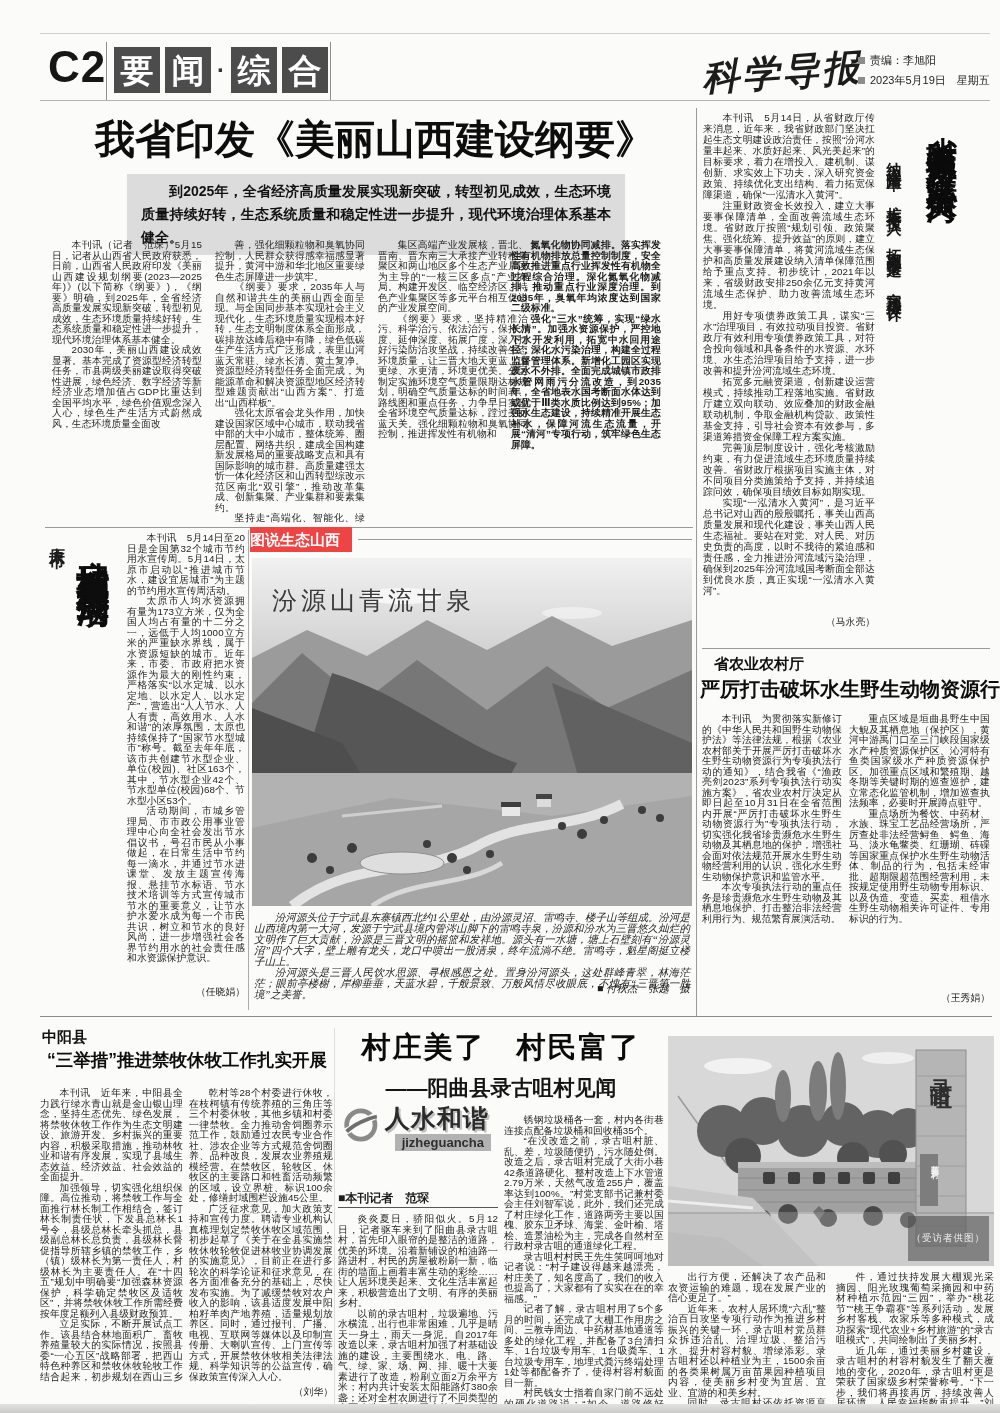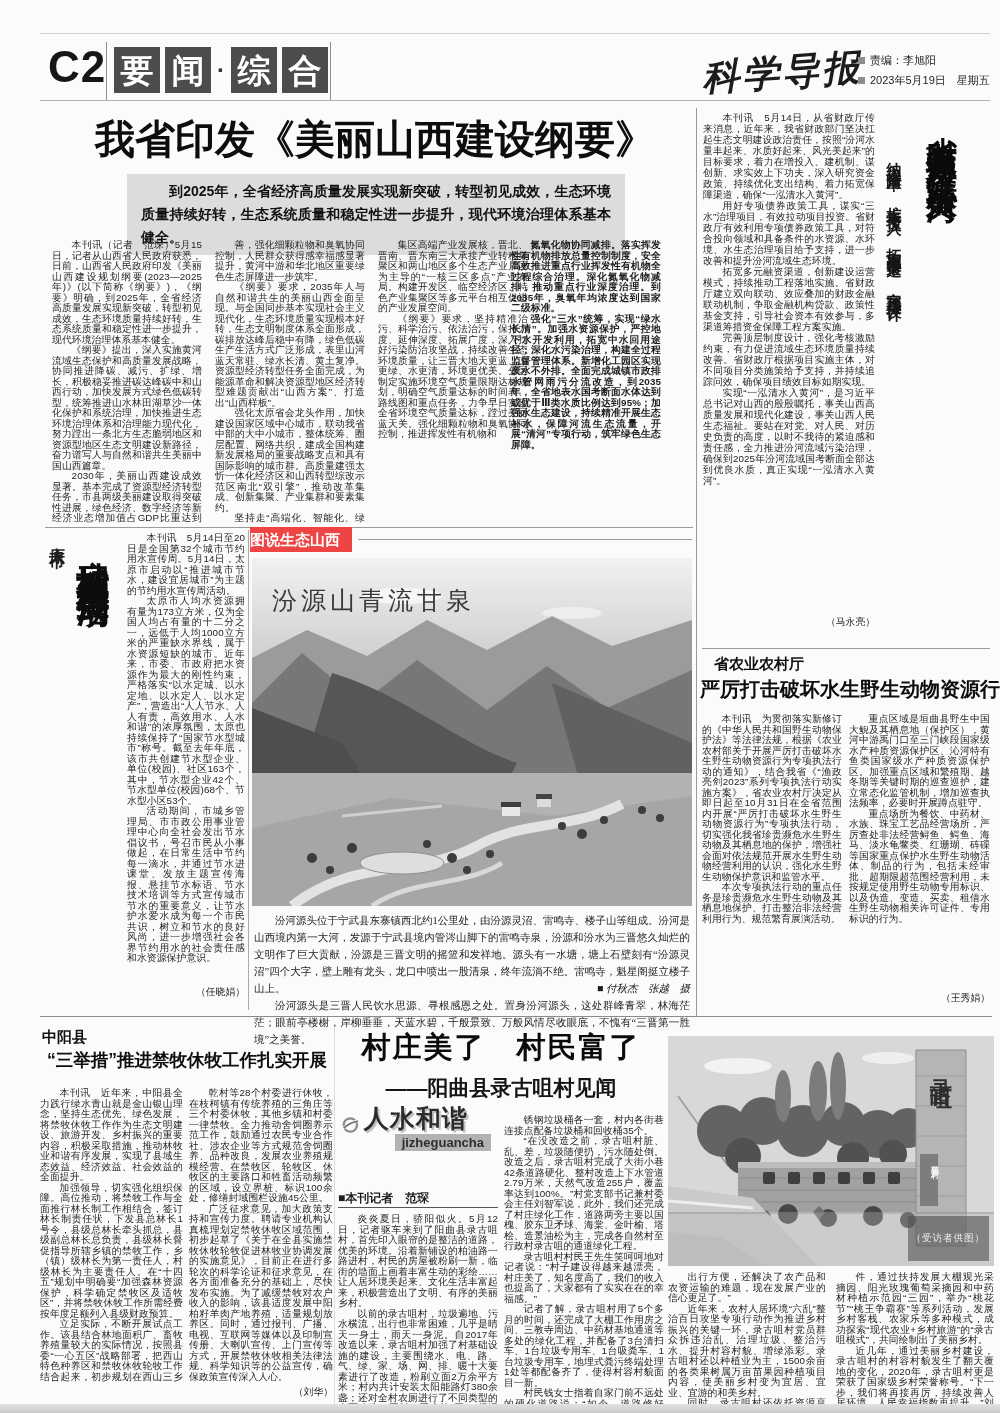--- a/index.html
+++ b/index.html
@@ -34,31 +34,31 @@
   
   .kicker{font-size:15px;font-weight:700;color:#111;}
   .sub-headline{font-weight:800;text-align:center;color:#0d0d0d;white-space:nowrap;}
   .ty-headline{font-size:33px;font-weight:800;letter-spacing:3px;color:#0d0d0d;}
   .ty-kicker{font-size:16px;font-weight:700;letter-spacing:2px;}
   
   .feat-label{background:#ef4444;color:#fff;font-size:15px;font-weight:700;text-align:left;line-height:25px;}
   .photo-frame{overflow:hidden;background:#cfcfcf;}
   .photo-frame svg{display:block;}
   .photo-title{font-size:25px;letter-spacing:4px;color:#3a3a3a;font-weight:500;}
-  .caption{font-family:"Liberation Serif","DejaVu Serif",serif;font-size:10.5px;
-           line-height:17px;color:#222;}
+  .caption{font-family:"Liberation Serif","DejaVu Serif",serif;font-style:italic;font-size:10.5px;
+           line-height:11px;color:#222;}
   .caption p{margin:0;text-indent:2em;text-align:justify;}
   .credit{font-family:"Liberation Serif",serif;font-style:italic;font-size:10.5px;text-align:right;margin-top:4px;}
   
   .vil-headline{font-size:29px;font-weight:900;letter-spacing:2px;text-align:center;color:#0b0b0b;white-space:nowrap;}
   .vil-sub{font-size:21px;font-weight:600;text-align:center;color:#151515;}
   .logo-box{display:flex;align-items:flex-start;gap:4px;}
   .logo-txt{font-size:25px;font-weight:900;color:#2b2b2b;text-shadow:2px 2px 0 #c0c0c0;letter-spacing:1px;line-height:28px;}
   .logo-pinyin{display:inline-block;background:#b2b2b2;color:#2f2f2f;font-weight:700;font-size:13px;
-               padding:1px 7px;margin-left:31px;margin-top:2px;}
+               padding:1px 7px;margin-left:10px;margin-top:2px;}
   .vil-byline{font-size:12px;font-weight:700;}
   .mono-vert{writing-mode:vertical-rl;font-family:"Liberation Serif",serif;font-weight:700;color:#2e2e2e;}
   .photo-credit{position:absolute;right:5px;bottom:5px;font-size:9.5px;color:#f0f0f0;
                 background:rgba(80,80,80,.6);padding:16px 4px;letter-spacing:1px;}
 </style>
 </head>
 <body>
 
 <div id="paper">
 
@@ -80,21 +80,20 @@
     <div><span class="sq"></span><span>责编：李旭阳</span></div>
     <div><span class="sq"></span><span>2023年5月19日　星期五</span></div>
   </div>
   <div class="rule" style="left:40px;top:100px;width:950px;height:1px;background:#b3b3b3;"></div>
 
   <div class="abs lead-headline" style="left:55px;top:112px;width:640px;">我省印发《美丽山西建设纲要》</div>
   <div class="abs standfirst" style="left:127px;top:174px;width:470px;">到2025年，全省经济高质量发展实现新突破，转型初见成效，生态环境质量持续好转，生态系统质量和稳定性进一步提升，现代环境治理体系基本健全。</div>
 
   <div class="abs body-col paras" style="left:52px;top:240px;width:150px;height:284px;">
       <p>本刊讯（记者　范琛）5月15日，记者从山西省人民政府获悉，日前，山西省人民政府印发《美丽山西建设规划纲要(2023—2025年)》(以下简称《纲要》)，《纲要》明确，到2025年，全省经济高质量发展实现新突破，转型初见成效，生态环境质量持续好转，生态系统质量和稳定性进一步提升，现代环境治理体系基本健全。</p>
-      <p>《纲要》提出，深入实施黄河流域生态保护和高质量发展战略，协同推进降碳、减污、扩绿、增长，积极稳妥推进碳达峰碳中和山西行动，加快发展方式绿色低碳转型，统筹推进山水林田湖草沙一体化保护和系统治理，加快推进生态环境治理体系和治理能力现代化，努力蹚出一条北方生态脆弱地区和资源型地区生态文明建设新路径，奋力谱写人与自然和谐共生美丽中国山西篇章。</p>
       <p>2030年，美丽山西建设成效显著。基本完成了资源型经济转型任务，市县两级美丽建设取得突破性进展，绿色经济、数字经济等新经济业态增加值占GDP比重达到全国平均水平，绿色价值观念深入人心，绿色生产生活方式蔚然成风，生态环境质量全面改</p>
     </div>
   <div class="abs body-col paras" style="left:215px;top:240px;width:150px;height:284px;">
       <p>善，强化细颗粒物和臭氧协同控制，人民群众获得感幸福感显著提升，黄河中游和华北地区重要绿色生态屏障进一步筑牢。</p>
       <p>《纲要》要求，2035年人与自然和谐共生的美丽山西全面呈现。与全国同步基本实现社会主义现代化，生态环境质量实现根本好转，生态文明制度体系全面形成，碳排放达峰后稳中有降，绿色低碳生产生活方式广泛形成，表里山河蓝天常驻、绿水长清、黄土复净。资源型经济转型任务全面完成，为能源革命和解决资源型地区经济转型难题贡献出“山西方案”、打造出“山西样板”。</p>
       <p>强化太原省会龙头作用，加快建设国家区域中心城市，联动我省中部的大中小城市，整体统筹、圈层配置、网络共织，建成全国构建新发展格局的重要战略支点和具有国际影响的城市群。高质量建强太忻一体化经济区和山西转型综改示范区南北“双引擎”，推动改革集成、创新集聚、产业集群和要素集约。</p>
       <p>坚持走“高端化、智能化、绿色化、服务化”发展道路，融合产业空间、创新空间和城市空间，加快构筑以中部城市群城镇密</p>
     </div>
   <div class="abs body-col paras" style="left:378px;top:240px;width:150px;height:284px;">
       <p>集区高端产业发展核，晋北、晋南、晋东南三大承接产业转移集聚区和两山地区多个生态产业片区为主导的“一核三区多点”产业布局。构建开发区、临空经济区、特色产业集聚区等多元平台相互促进的产业发展空间。</p>
@@ -107,20 +106,21 @@
 
   <div class="rule" style="left:45px;top:527px;width:648px;height:1px;"></div>
   <div class="rule" style="left:696px;top:108px;width:1px;height:908px;"></div>
   <div class="rule" style="left:702px;top:648px;width:288px;height:1px;"></div>
   <div class="rule" style="left:248px;top:530px;width:1px;height:480px;background:#aaa;"></div>
   <div class="rule" style="left:40px;top:1016px;width:952px;height:1px;background:#8b8b8b;"></div>
   <div class="rule" style="left:334px;top:1028px;width:1px;height:382px;background:#ddd;"></div>
 
   <div class="abs body-col paras" style="left:703px;top:112px;width:172px;height:500px;line-height:11px;">
       <p>本刊讯　5月14日，从省财政厅传来消息，近年来，我省财政部门坚决扛起生态文明建设政治责任，按照“汾河水量丰起来、水质好起来、风光美起来”的目标要求，着力在增投入、建机制、谋创新、求实效上下功夫，深入研究资金政策、持续优化支出结构、着力拓宽保障渠道，确保“一泓清水入黄河”。</p>
+      <p>注重财政资金长效投入，建立大事要事保障清单，全面改善流域生态环境。省财政厅按照“规划引领、政策聚焦、强化统筹、提升效益”的原则，建立大事要事保障清单，将黄河流域生态保护和高质量发展建设纳入清单保障范围给予重点支持。初步统计，2021年以来，省级财政安排250余亿元支持黄河流域生态保护、助力改善流域生态环境。</p>
       <p>用好专项债券政策工具，谋实“三水”治理项目，有效拉动项目投资。省财政厅有效利用专项债券政策工具，对符合投向领域和具备条件的水资源、水环境、水生态治理项目给予支持，进一步改善和提升汾河流域生态环境。</p>
       <p>拓宽多元融资渠道，创新建设运营模式，持续推动工程落地实施。省财政厅建立双向联动、效应叠加的财政金融联动机制，争取金融机构贷款、政策性基金支持，引导社会资本有效参与，多渠道筹措资金保障工程方案实施。</p>
       <p>完善顶层制度设计，强化考核激励约束，有力促进流域生态环境质量持续改善。省财政厅根据项目实施主体，对不同项目分类施策给予支持，并持续追踪问效，确保项目绩效目标如期实现。</p>
       <p>实现“一泓清水入黄河”，是习近平总书记对山西的殷殷嘱托，事关山西高质量发展和现代化建设，事关山西人民生态福祉。要站在对党、对人民、对历史负责的高度，以时不我待的紧迫感和责任感，全力推进汾河流域污染治理，确保到2025年汾河流域国考断面全部达到优良水质，真正实现“一泓清水入黄河”。</p>
     </div>
   <div class="abs byline" style="left:703px;top:616px;width:172px;">（马永亮）</div>
   <div class="abs vtext fin-deck" style="left:884px;top:150px;height:480px;">
     <span>纳入保障清单</span>
     <span>扩大专债投入</span>
     <span>拓宽融资渠道</span>

